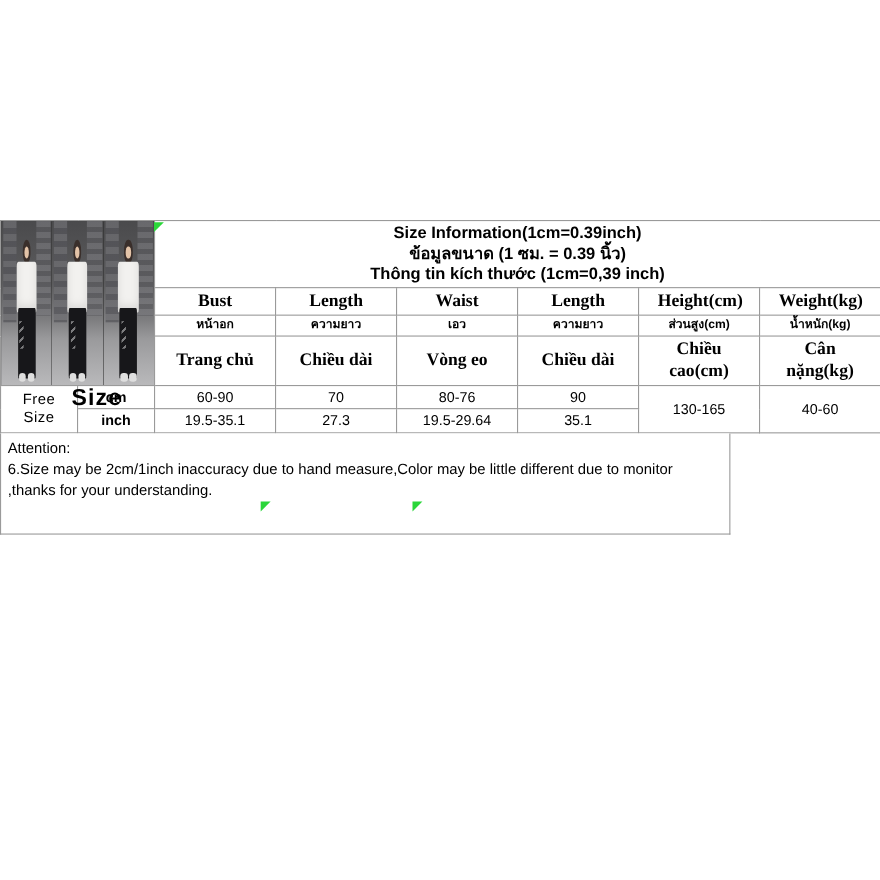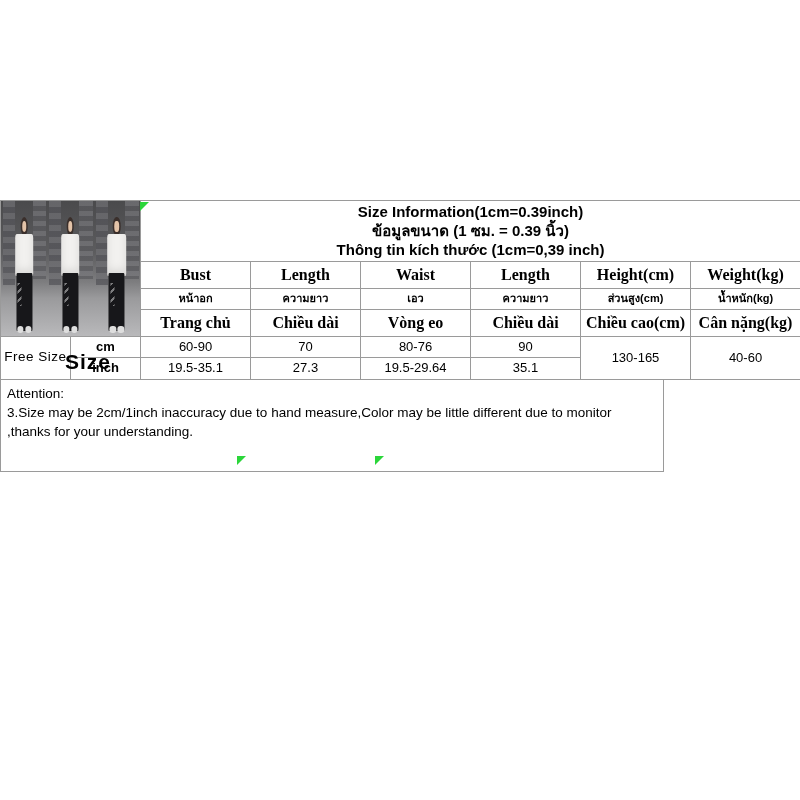--- a/index.html
+++ b/index.html
@@ -26,21 +26,21 @@
     border-collapse: collapse;
     table-layout: fixed;
     width: 800px;
     font-size: 13px;
     color: #000;
   }
   table.size-table td {
     border: 1px solid #9a9a9a;
     text-align: center;
     vertical-align: middle;
-    padding: 2px 3px;
+    padding: 2px 17px;
     line-height: 1.25;
   }
   
   .photo-cell {
     padding: 0 !important;
     width: 140px;
     height: 135px;
     overflow: hidden;
     position: relative;
     background: #2a2a2a;
@@ -286,21 +286,21 @@
         <td class="val">19.5-29.64</td>
         <td class="val">35.1</td>
       </tr>
     </tbody>
   </table>
 
   <div style="position:absolute;left:0;top:57px;width:140px;height:78px;pointer-events:none"></div>
 
   <div class="attention">
     <div>Attention:</div>
-    <div>3.Size may be 2cm/1inch inaccuracy due to hand measure,Color may be little different due to monitor ,thanks for your understanding.</div>
+    <div>6.Size may be 2cm/1inch inaccuracy due to hand measure,Color may be little different due to monitor ,thanks for your understanding.</div>
   </div>
 
   <span class="tri" style="left:140px; top:2px;"></span>
   <span class="tri" style="left:237px; top:256px;"></span>
   <span class="tri" style="left:375px; top:256px;"></span>
 </div>
 
 <div style="position:absolute;left:19px;top:334px;width:138px;height:56px;display:flex;align-items:center;justify-content:center;">
   <span class="size-word">Size</span>
 </div>

